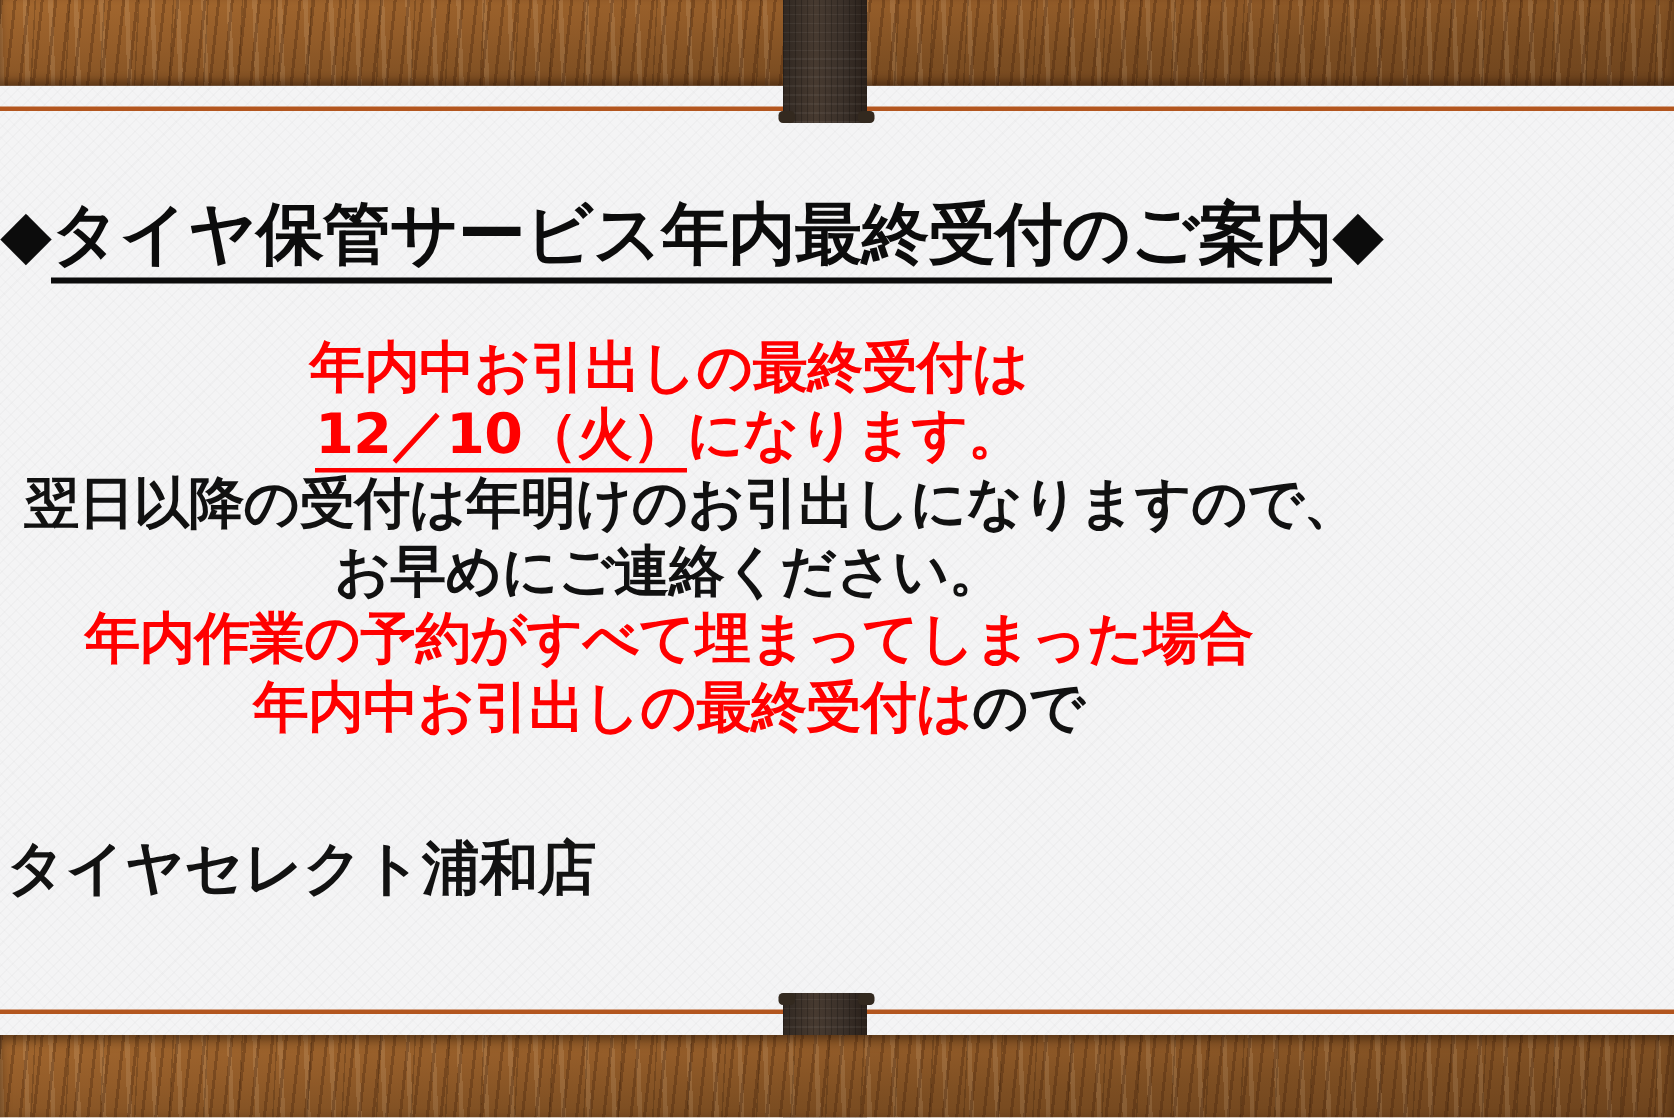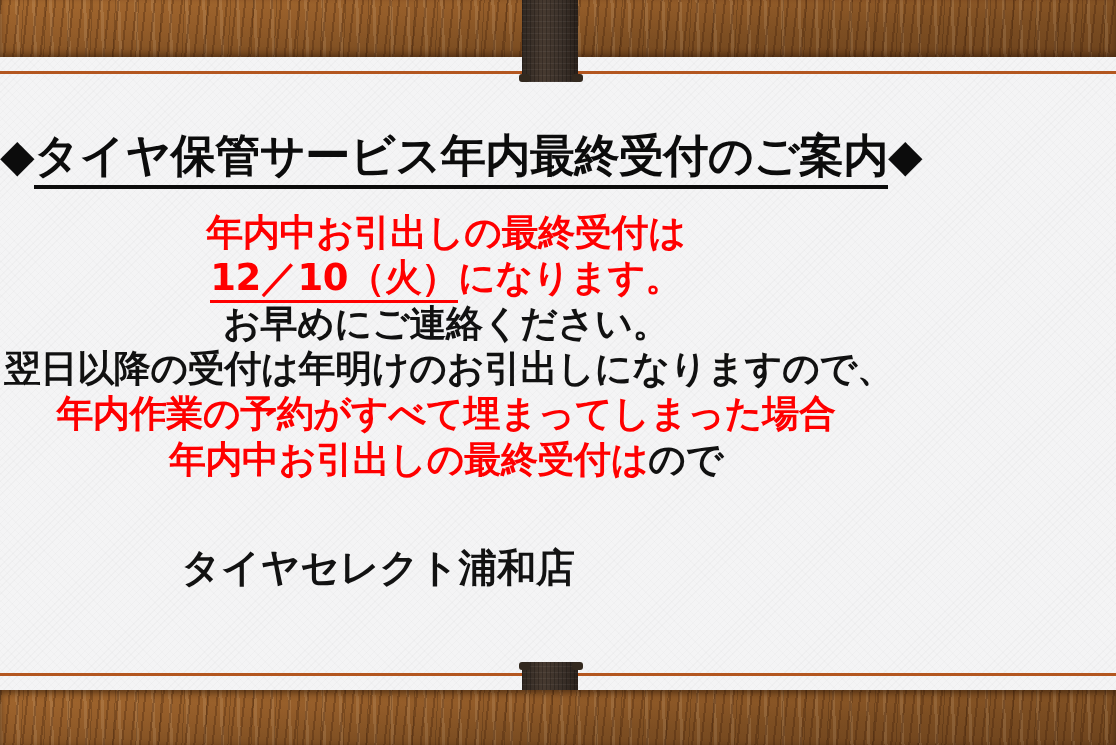--- a/index.html
+++ b/index.html
@@ -98,44 +98,44 @@
     letter-spacing: -0.5px;
     line-height: 1.06;
     white-space: nowrap;
   }
   .title .u {
     border-bottom: 4px solid #0c0c0c;
     padding-bottom: 3px;
   }
 
   .body {
-    margin: 4px;
+    margin: 16px;
     padding-top: 26px;
     line-height: 1.12;
     white-space: nowrap;
   }
   .line {
     font-size: 37px;
     font-weight: bold;
     color: #111111;
     letter-spacing: -0.4px;
     margin: 0;
     padding: 2px 0;
   }
   .red { color: #ff0000; }
   .date-u {
     border-bottom: 3px solid #ff0000;
     padding-bottom: 1px;
   }
 
   .signature {
-    margin: 17px;
+    margin: 4px;
     padding-top: 42px;
     padding-right: 136px;
-    text-align: center;
+    text-align: left;
     font-size: 39px;
     font-weight: bold;
     color: #121212;
     letter-spacing: -0.3px;
     white-space: nowrap;
   }
 </style>
 </head>
 <body>
 
@@ -152,23 +152,23 @@
     <h1 class="title">
       <span>◆</span><span class="u">タイヤ保管サービス年内最終受付のご案内</span><span>◆</span>
     </h1>
 
     <div class="body">
 
       <p class="line red">年内中お引出しの最終受付は</p>
 
       <p class="line red"><span class="date-u">12／10（火）</span><span>になります。</span></p>
 
+      <p class="line">翌日以降の受付は年明けのお引出しになりますので、</p>
+
       <p class="line">お早めにご連絡ください。</p>
-
-      <p class="line">翌日以降の受付は年明けのお引出しになりますので、</p>
 
       <p class="line red">年内作業の予約がすべて埋まってしまった場合</p>
 
       <p class="line"><span class="red">年内中お引出しの最終受付は</span><span>ので</span></p>
 
 
     </div>
 
     <p class="signature">タイヤセレクト浦和店</p>
 

